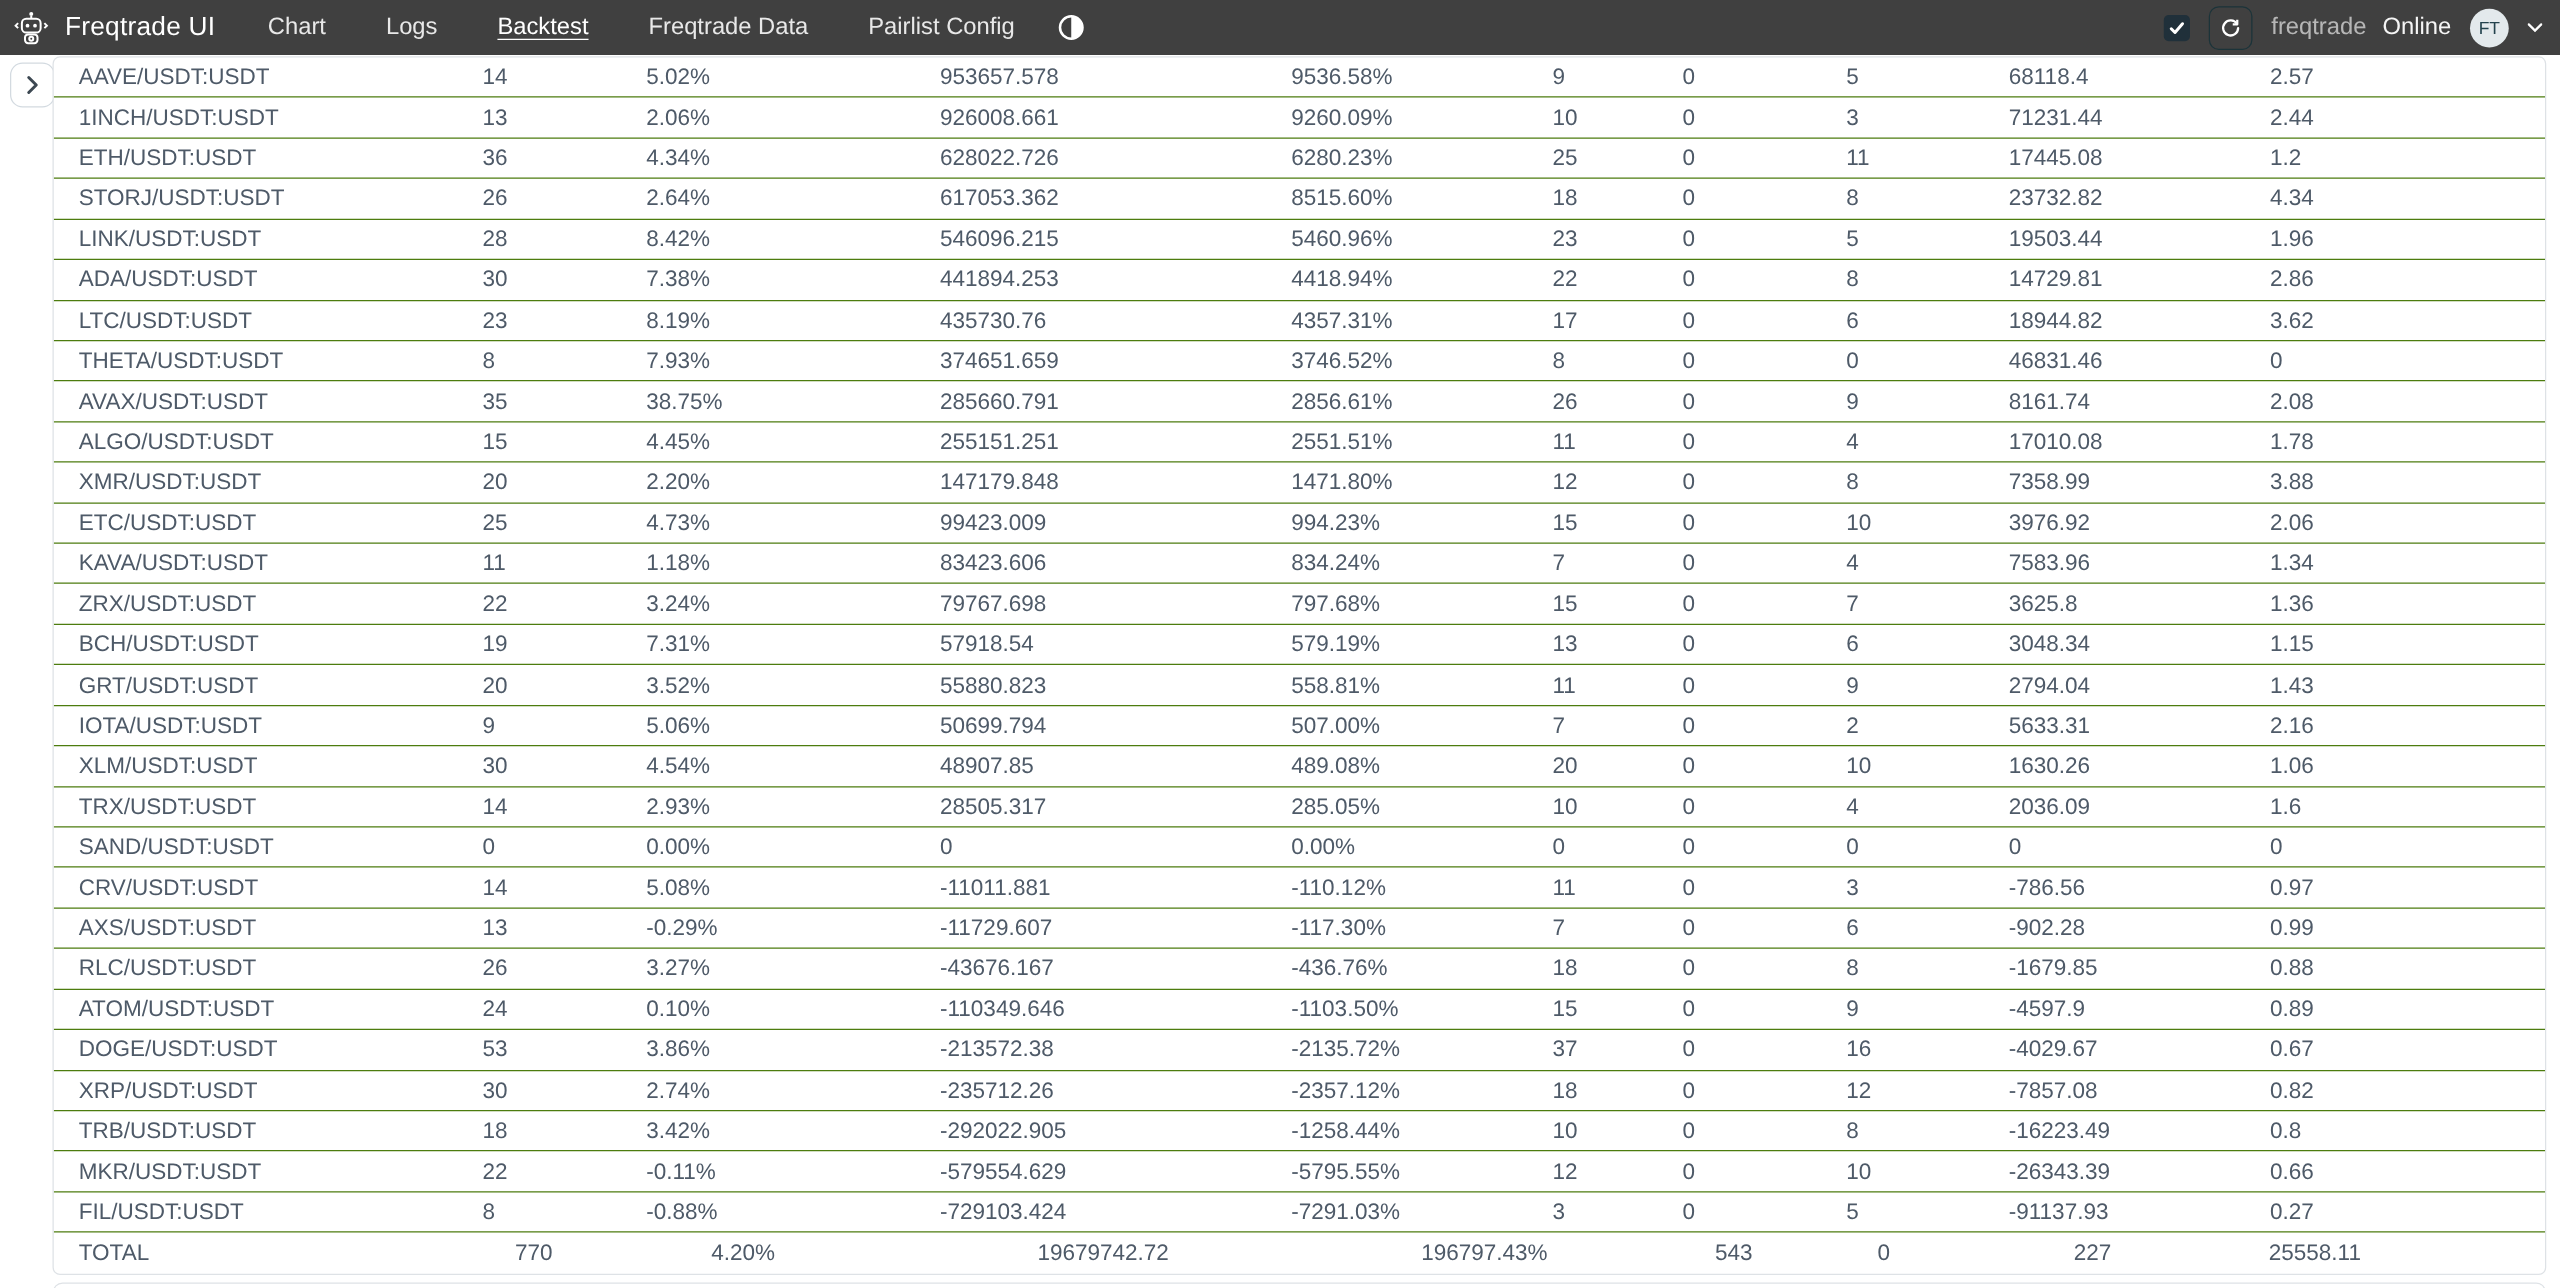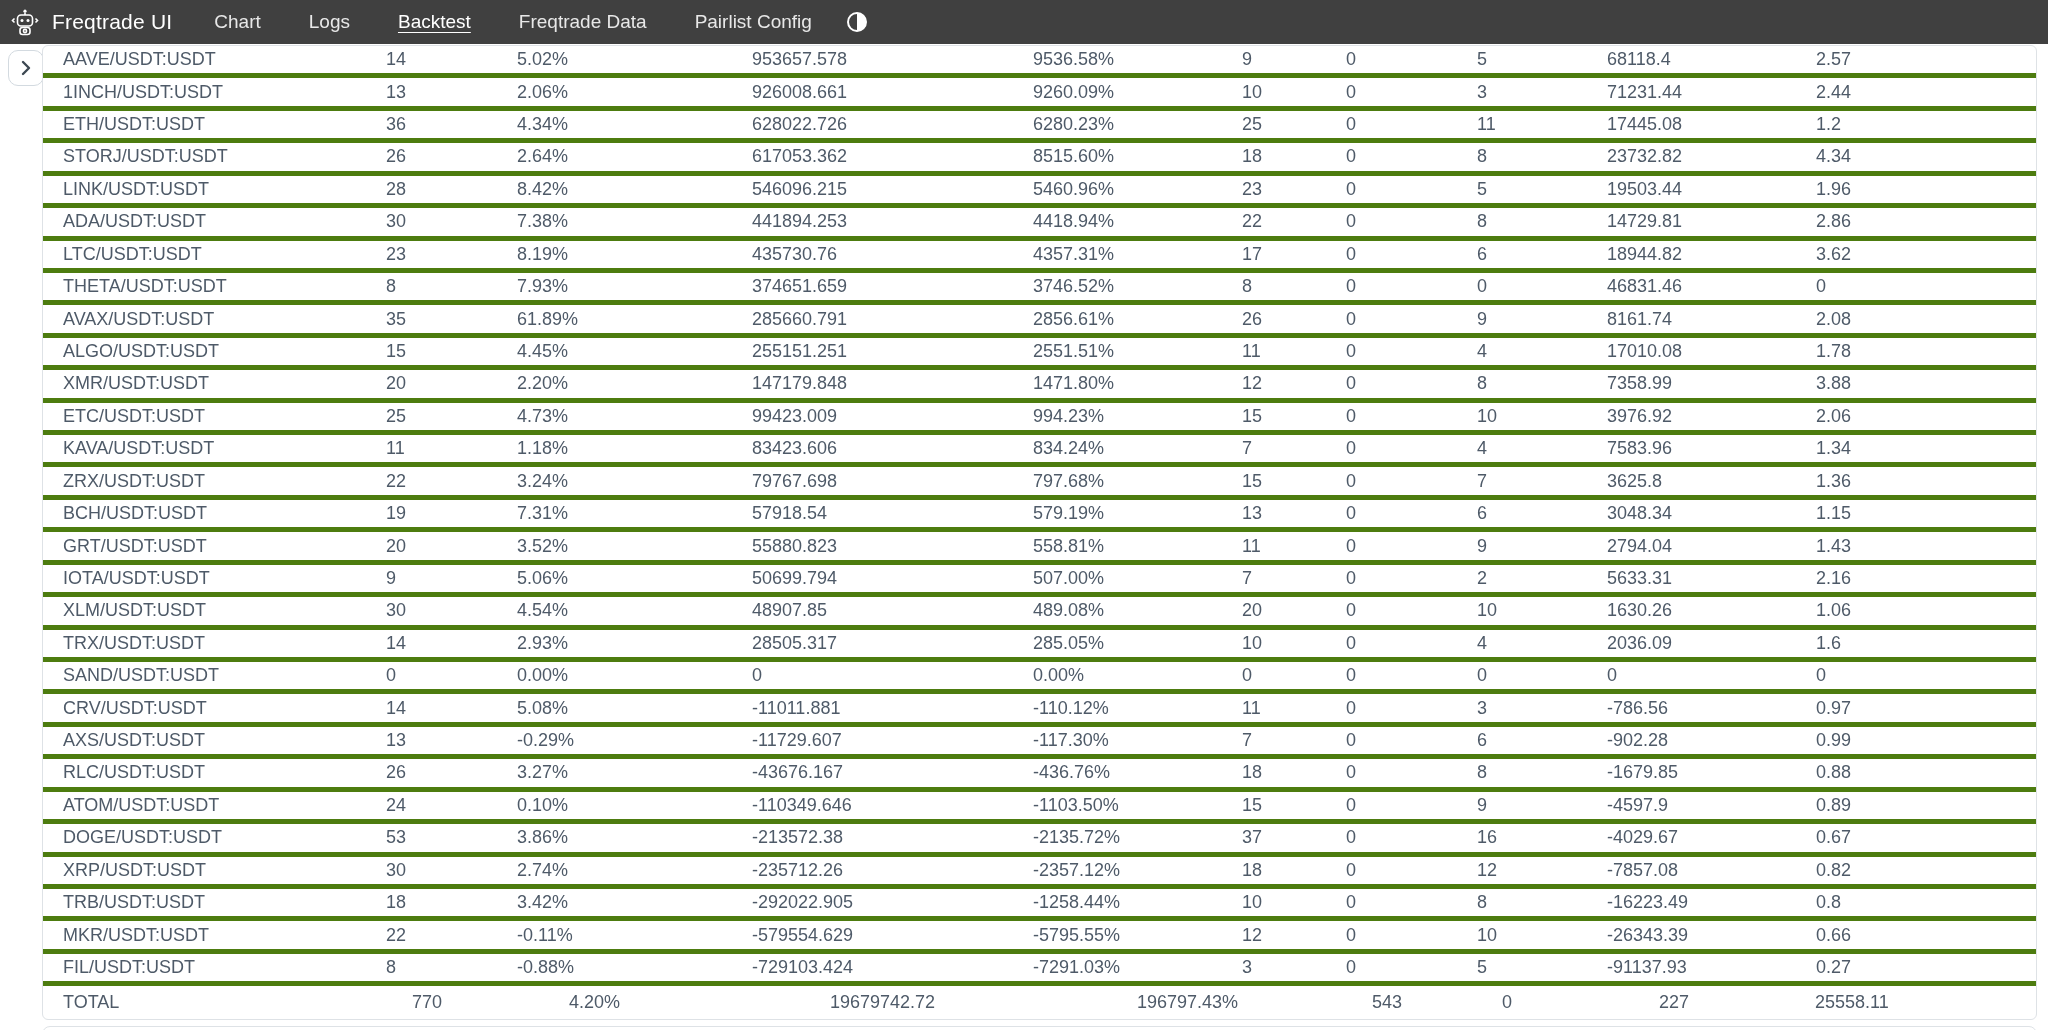--- a/index.html
+++ b/index.html
@@ -74,21 +74,21 @@
     width: 1995px;
     border: 1px solid #dee2e6;
     border-radius: 6px;
     background: #ffffff;
     overflow: hidden;
   }
   .t-row {
     display: flex;
     height: 32.43px;
     align-items: center;
-    border-bottom: 5px solid #4d7c0f;
+    border-bottom: 1px solid #4d7c0f;
   }
   .t-row:last-child { border-bottom: none; gap: 26px; }
   .t-cell {
     padding-left: 20px;
     font-size: 18px;
     color: #4e5a68;
     white-space: nowrap;
     overflow: hidden;
     flex: 0 0 auto;
   }
@@ -142,20 +142,45 @@
 
   <span class="theme-toggle">
     <span style="display:flex">
       <svg width="22" height="22" viewBox="0 0 22 22">
         <circle cx="11" cy="11" r="9" fill="none" stroke="#ffffff" stroke-width="2"></circle>
         <path d="M11 2 a9 9 0 0 1 0 18 Z" fill="#ffffff"></path>
       </svg>
     </span>
   </span>
 
+  <div class="nav-right">
+    <span class="auto-refresh-box">
+      <span style="display:flex">
+        <svg width="13" height="13" viewBox="0 0 13 13">
+            <path d="M2 7 l3 3 l6 -7" fill="none" stroke="#ffffff" stroke-width="2.4" stroke-linecap="round" stroke-linejoin="round"></path>
+          </svg>
+      </span>
+    </span>
+    <span class="reload-btn">
+      <span style="display:flex">
+        <svg width="17" height="17" viewBox="0 0 17 17" fill="none" stroke="#ffffff" stroke-width="1.8">
+          <path d="M13.6 5.2 A6 6 0 1 0 14.5 8.5" stroke-linecap="round"></path>
+          <path d="M13.8 1.8 v3.6 h-3.6" fill="none" stroke-linejoin="round"></path>
+        </svg>
+      </span>
+    </span>
+    <span class="bot-name">freqtrade</span>
+    <span class="bot-status">Online</span>
+    <span class="avatar">FT</span>
+    <span class="user-caret">
+      <svg width="12" height="8" viewBox="0 0 12 8">
+          <path d="M1 1.5 l5 5 l5 -5" fill="none" stroke="#ffffff" stroke-width="1.8" stroke-linecap="round"></path>
+        </svg>
+    </span>
+  </div>
 </header>
 
 <div class="sidebar-toggle">
   <span style="display:flex">
     <svg width="10" height="16" viewBox="0 0 10 16">
         <path d="M2 2 l6 6 l-6 6" fill="none" stroke="#3d4852" stroke-width="2.4" stroke-linecap="round" stroke-linejoin="round"></path>
       </svg>
   </span>
 </div>
 
@@ -261,21 +286,21 @@
       <div class="t-cell c5">8</div>
       <div class="t-cell c6">0</div>
       <div class="t-cell c7">0</div>
       <div class="t-cell c8">46831.46</div>
       <div class="t-cell c9">0</div>
     </div>
 
     <div class="t-row">
       <div class="t-cell c0">AVAX/USDT:USDT</div>
       <div class="t-cell c1">35</div>
-      <div class="t-cell c2">61.89%</div>
+      <div class="t-cell c2">38.75%</div>
       <div class="t-cell c3">285660.791</div>
       <div class="t-cell c4">2856.61%</div>
       <div class="t-cell c5">26</div>
       <div class="t-cell c6">0</div>
       <div class="t-cell c7">9</div>
       <div class="t-cell c8">8161.74</div>
       <div class="t-cell c9">2.08</div>
     </div>
 
     <div class="t-row">

